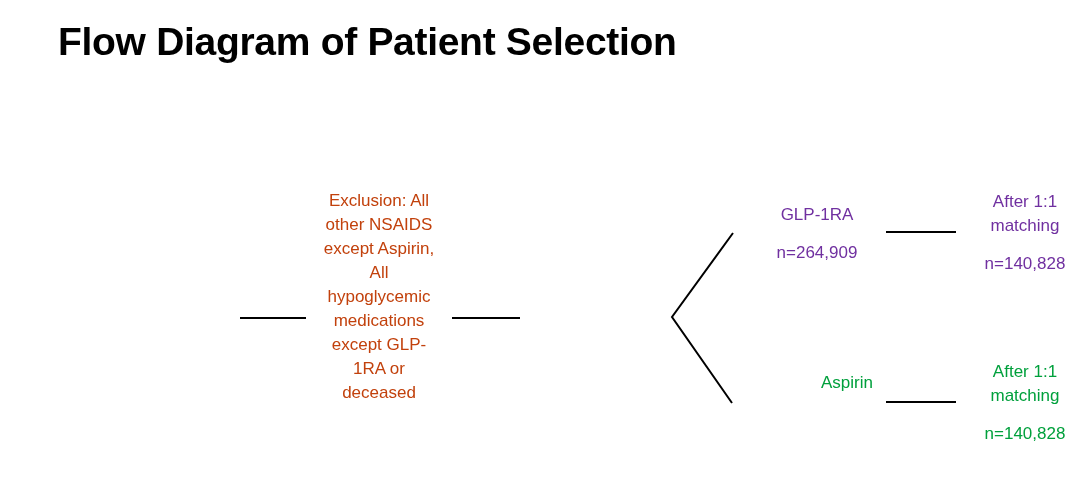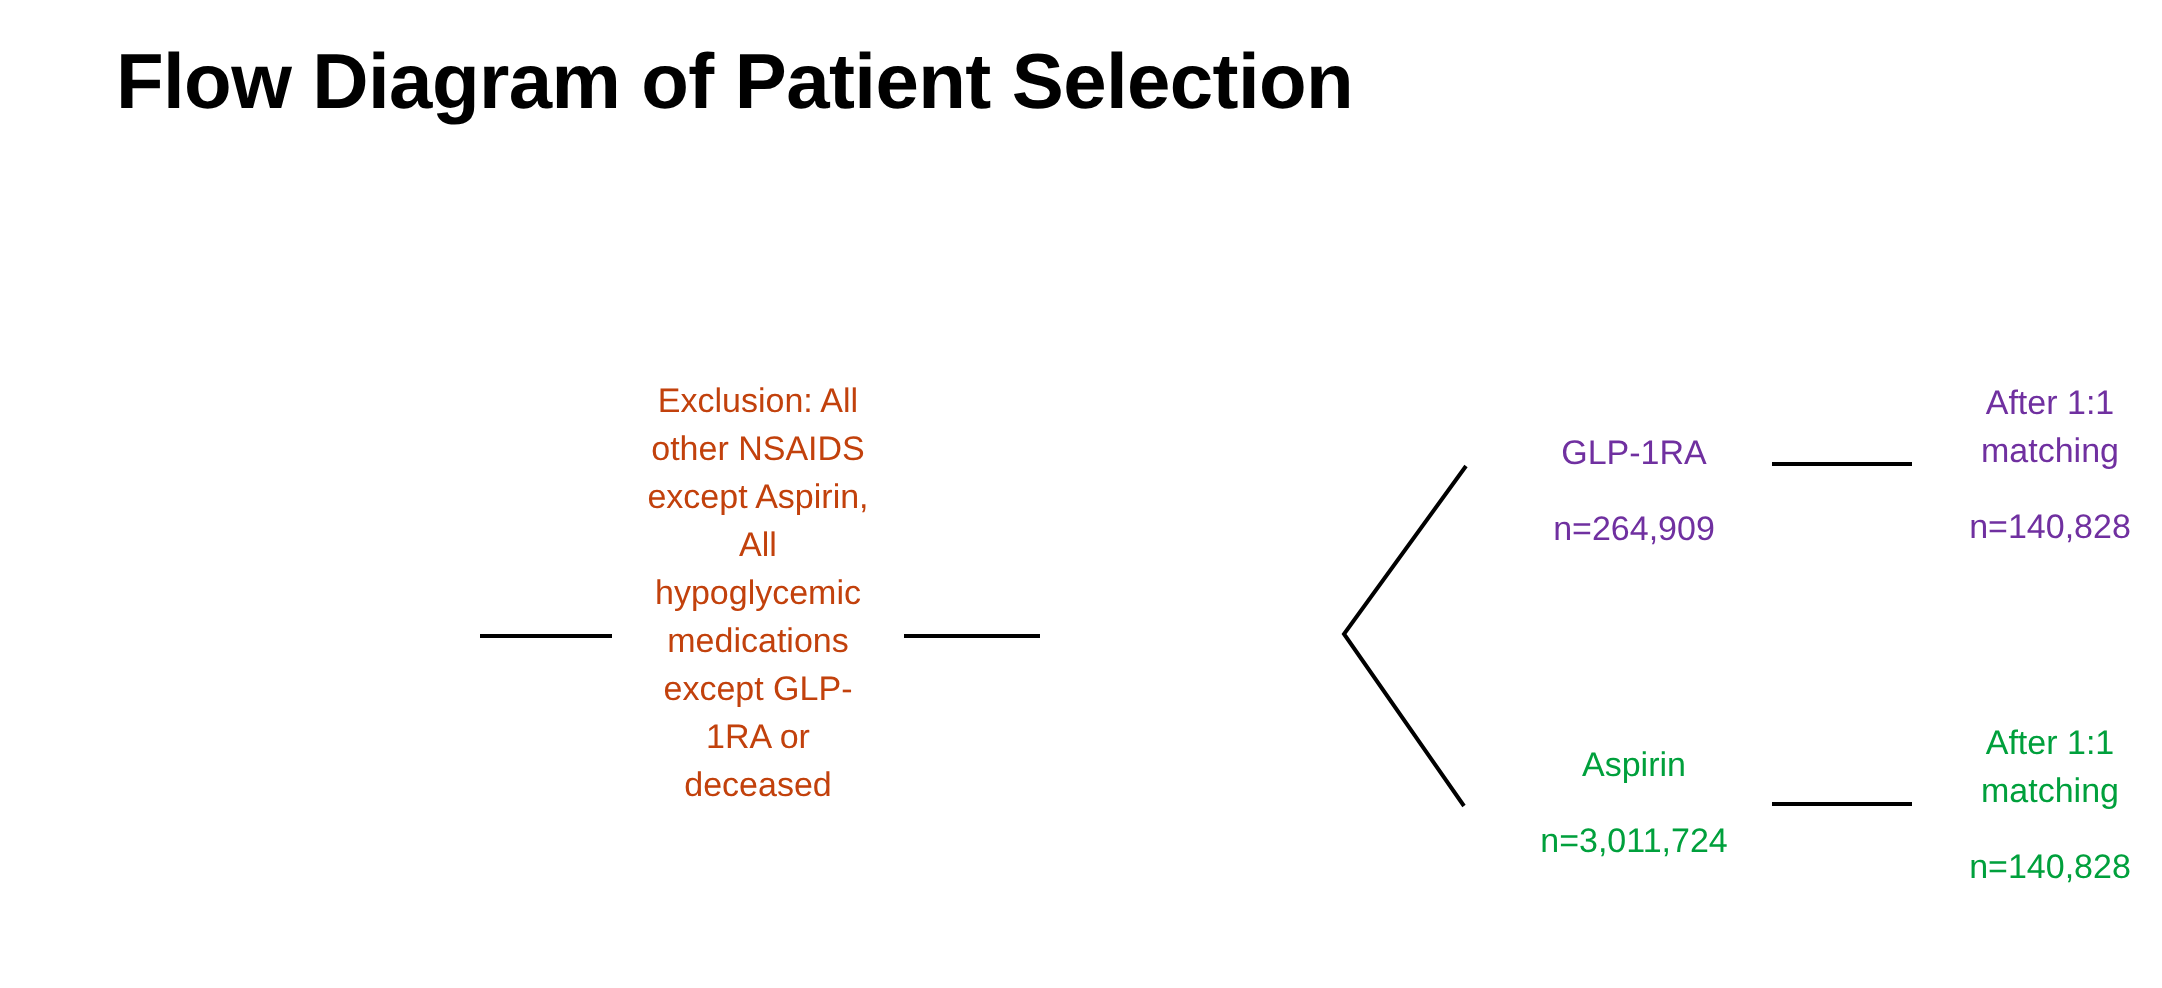--- a/index.html
+++ b/index.html
@@ -49,22 +49,22 @@
 
   .node.purple .count,
   .node.green .count {
     margin-top: 14px;
   }
 
   
   #node-cohort      { left: 32px;  top: 249px; width: 198px; }
   #node-exclusion   { left: 283px; top: 189px; width: 152px; }
   #node-crc         { left: 501px; top: 259px; width: 152px; }
-  #node-glp1ra      { left: 721px; top: 215px; width: 152px; }
-  #node-aspirin     { left: 721px; top: 371px; width: 152px; }
+  #node-glp1ra      { left: 721px; top: 203px; width: 152px; }
+  #node-aspirin     { left: 701px; top: 371px; width: 152px; text-align: right; }
   #node-glp-matched { left: 931px; top: 190px; width: 148px; }
   #node-asp-matched { left: 931px; top: 360px; width: 148px; }
 
   
   .connector {
     position: absolute;
     background: #000000;
     height: 2px;
   }
   #conn-cohort-exclusion { left: 220px; top: 317px; width: 66px; }
@@ -111,21 +111,20 @@
   </div>
 
 
   <div class="node purple" id="node-glp1ra">
     <span class="body-lines">GLP-1RA</span>
     <span class="count">n=264,909</span>
   </div>
 
   <div class="node green" id="node-aspirin">
     <span class="body-lines">Aspirin</span>
-    <span class="count">n=3,011,724</span>
   </div>
 
   <div class="node purple" id="node-glp-matched">
     <span class="body-lines">After 1:1
 matching</span>
     <span class="count">n=140,828</span>
   </div>
 
   <div class="node green" id="node-asp-matched">
     <span class="body-lines">After 1:1

